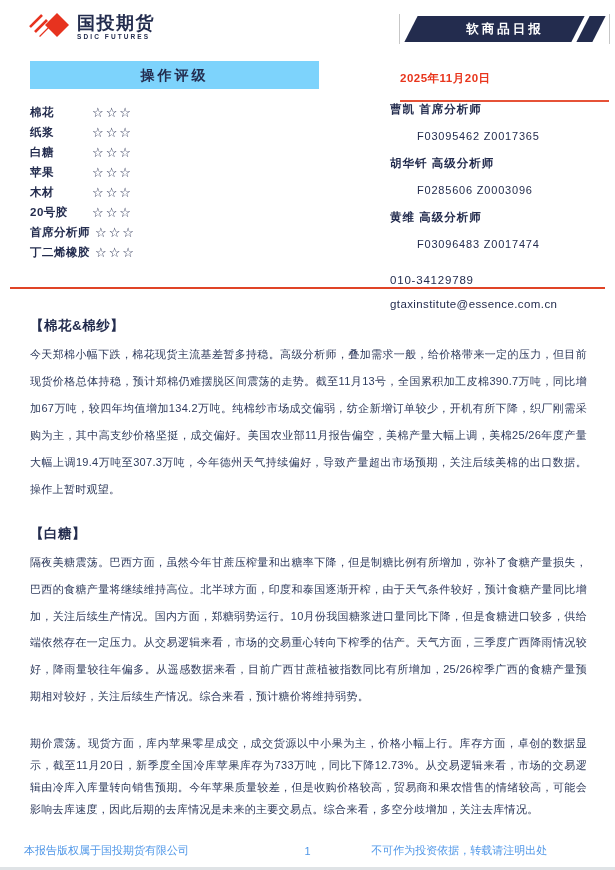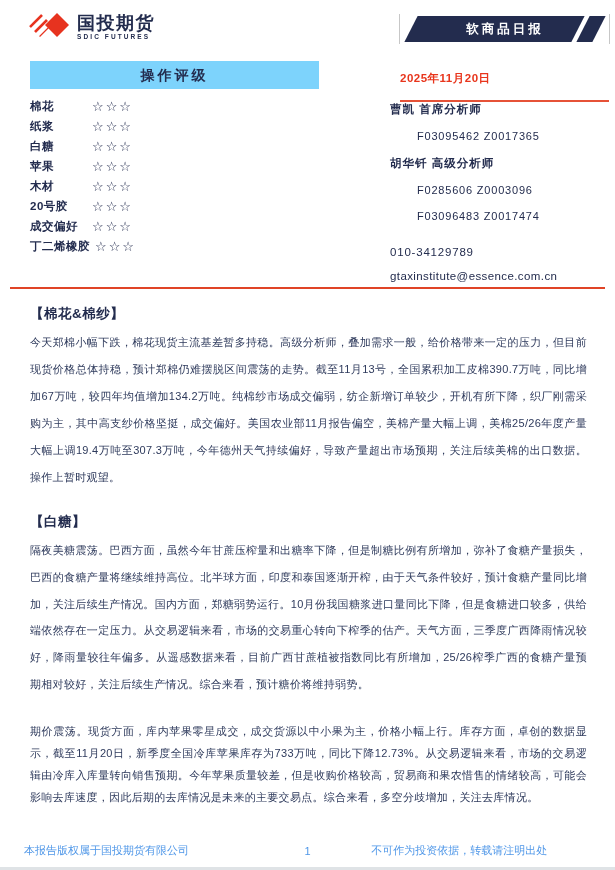--- a/index.html
+++ b/index.html
@@ -37,21 +37,21 @@
     text-align:left; color:#e8351c; font-size:11.5px; font-weight:bold;
     padding-bottom:14px; border-bottom:2px solid #e65237; letter-spacing:0.5px;margin-top:20px;
   }
 
   
   .ratings { position:absolute; left:30px; top:61px; width:289px; }
   .ratings-title {
     background:#7dd3fc; height:28px; line-height:28px; text-align:center;
     color:#232c4e; font-size:14px; font-weight:bold; letter-spacing:3px;
   }
-  .rating-rows { margin-top:7px; }
+  .rating-rows { margin-top:13px; }
   .rating-row { display:flex; align-items:center; height:20px; }
   .rating-name { min-width:62px; padding-right:5px; color:#232c4e; font-size:11.5px; font-weight:bold; letter-spacing:0.5px; white-space:nowrap; }
   .rating-stars { color:#232c4e; font-size:13px; letter-spacing:2px; white-space:nowrap; }
 
   
   .analysts { position:absolute; left:390px; top:92px; width:220px; color:#232c4e; }
   .analyst-name { font-size:11.5px; font-weight:bold; letter-spacing:1px; margin-top:10px; }
   .analyst-codes { font-size:11px; letter-spacing:0.8px; margin-top:13px;padding-left:27px; }
   .analyst-entry { margin-bottom:14px; }
   .analyst-phone { font-size:11.5px; letter-spacing:0.8px; margin-top:24px; }
@@ -61,21 +61,21 @@
 
   
   .sections { position:absolute; left:30px; right:28px; top:305px; }
   .section-title { color:#232c4e; font-size:13.5px; font-weight:bold; letter-spacing:0.5px; }
   .section-body {
     margin-top:6px; color:#2e3a5c; font-size:11px; text-align:justify;
     line-height:2.45; letter-spacing:0.3px;
   }
   .section-body.tight { line-height:2.0; }
   .section { margin-bottom:22px; }
-  .section:first-child { }
+  .section:first-child { margin-top:12px; }
 
   
   .footer {
     position:absolute; left:0; right:0; bottom:9px; padding:0 24px;
     display:flex; align-items:center; color:#4f97e8; font-size:11px;
   }
   .footer-left { flex:1; text-align:left; }
   .footer-page { width:40px; text-align:center; }
   .footer-right { flex:1; text-align:center; }
 </style>
@@ -137,40 +137,41 @@
       </div>
       <div class="rating-row">
         <span class="rating-name">木材</span>
         <span class="rating-stars">☆☆☆</span>
       </div>
       <div class="rating-row">
         <span class="rating-name">20号胶</span>
         <span class="rating-stars">☆☆☆</span>
       </div>
       <div class="rating-row">
-        <span class="rating-name">成交偏好</span>
+        <span class="rating-name">首席分析师</span>
         <span class="rating-stars">☆☆☆</span>
       </div>
       <div class="rating-row">
         <span class="rating-name">丁二烯橡胶</span>
         <span class="rating-stars">☆☆☆</span>
       </div>
     </div>
   </div>
 
   <div class="analysts">
     <div class="analyst-entry">
       <div class="analyst-name">曹凯 首席分析师</div>
       <div class="analyst-codes">F03095462 Z0017365</div>
     </div>
     <div class="analyst-entry">
       <div class="analyst-name">胡华钎 高级分析师</div>
       <div class="analyst-codes">F0285606 Z0003096</div>
     </div>
     <div class="analyst-entry">
+      <div class="analyst-name">黄维 高级分析师</div>
       <div class="analyst-codes">F03096483 Z0017474</div>
     </div>
     <div class="analyst-phone">010-34129789</div>
     <div class="analyst-email">gtaxinstitute@essence.com.cn</div>
   </div>
 
   <div class="red-rule"></div>
 
   <div class="sections">
     <div class="section">

